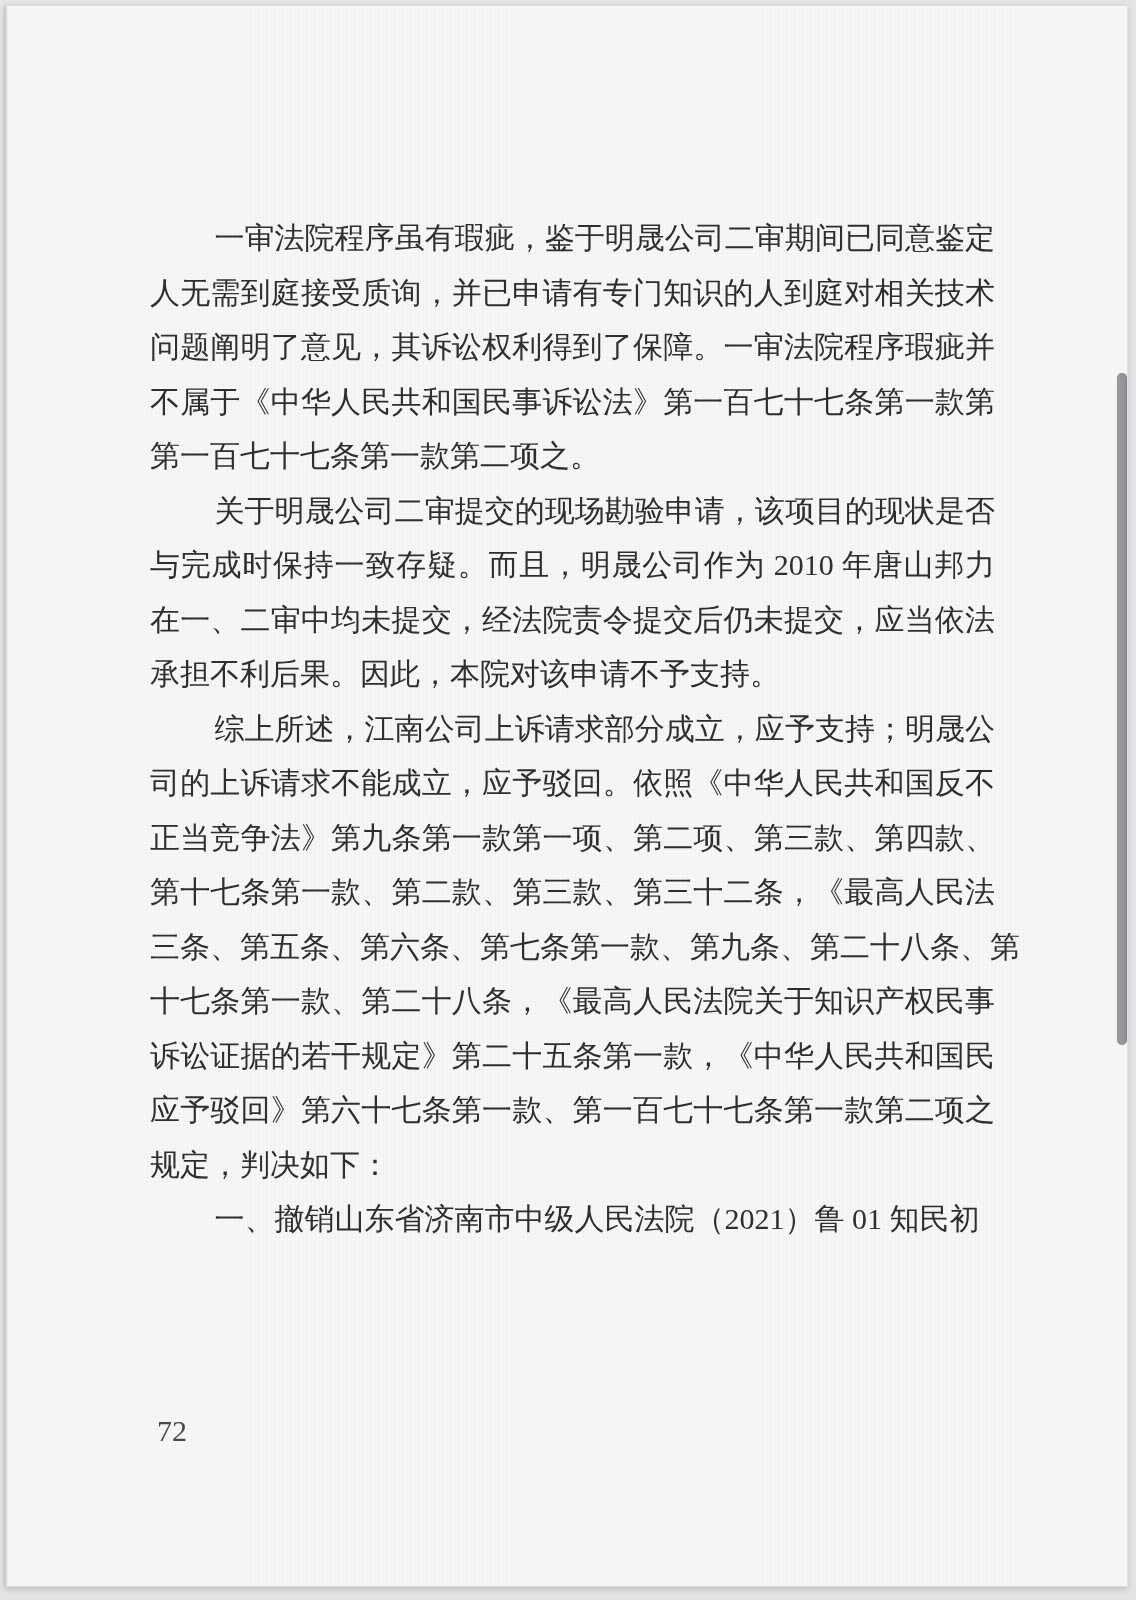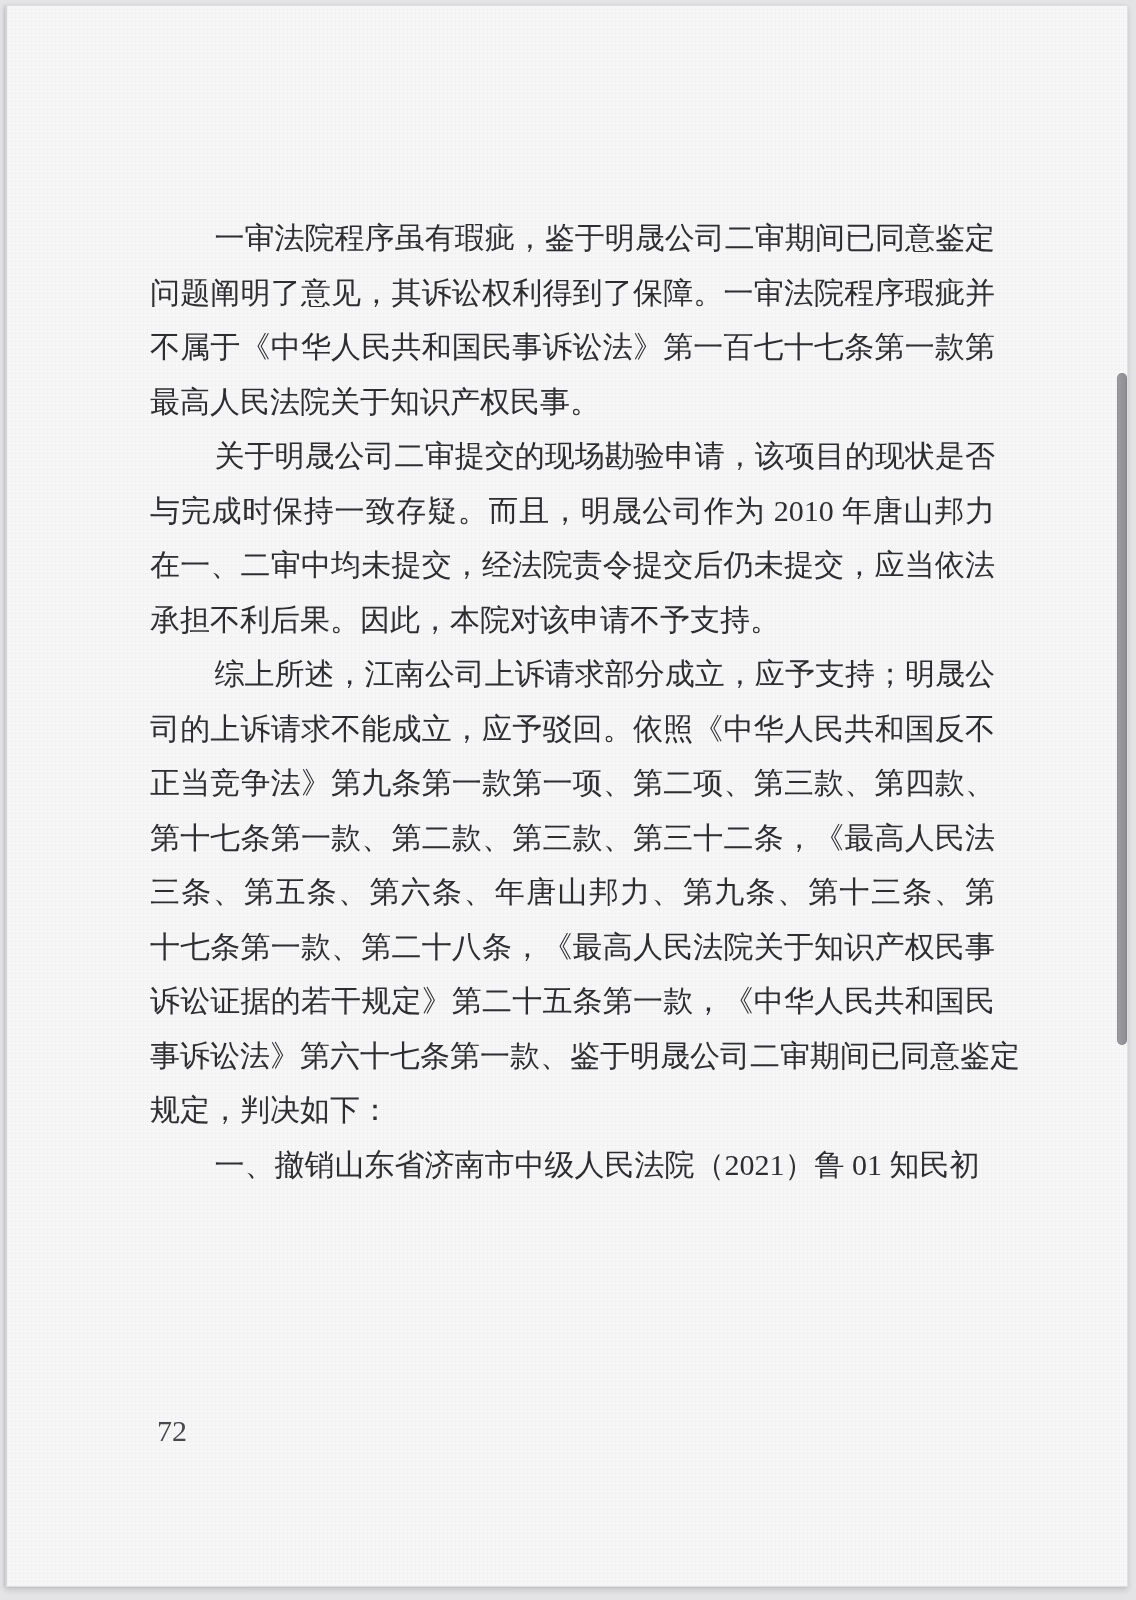--- a/index.html
+++ b/index.html
@@ -71,39 +71,40 @@
   }
 </style>
 </head>
 <body>
 
 <div class="viewer">
   <div class="page">
     <div class="text-body">
         <div class="para">
           <div class="line first">一审法院程序虽有瑕疵，鉴于明晟公司二审期间已同意鉴定</div>
+          <div class="line">人无需到庭接受质询，并已申请有专门知识的人到庭对相关技术</div>
           <div class="line">问题阐明了意见，其诉讼权利得到了保障。一审法院程序瑕疵并</div>
           <div class="line">不属于《中华人民共和国民事诉讼法》第一百七十七条第一款第</div>
-          <div class="line last">最高人民法院关于知识产权民事。</div>
+          <div class="line last">第一百七十七条第一款第二项之。</div>
         </div>
         <div class="para">
           <div class="line first">关于明晟公司二审提交的现场勘验申请，该项目的现状是否</div>
           <div class="line">与完成时保持一致存疑。而且，明晟公司作为 2010 年唐山邦力</div>
           <div class="line">在一、二审中均未提交，经法院责令提交后仍未提交，应当依法</div>
           <div class="line last">承担不利后果。因此，本院对该申请不予支持。</div>
         </div>
         <div class="para">
           <div class="line first">综上所述，江南公司上诉请求部分成立，应予支持；明晟公</div>
           <div class="line">司的上诉请求不能成立，应予驳回。依照《中华人民共和国反不</div>
           <div class="line">正当竞争法》第九条第一款第一项、第二项、第三款、第四款、</div>
           <div class="line">第十七条第一款、第二款、第三款、第三十二条，《最高人民法</div>
-          <div class="line">三条、第五条、第六条、年唐山邦力、第九条、第十三条、第</div>
+          <div class="line">三条、第五条、第六条、第七条第一款、第九条、第二十八条、第</div>
           <div class="line">十七条第一款、第二十八条，《最高人民法院关于知识产权民事</div>
           <div class="line">诉讼证据的若干规定》第二十五条第一款，《中华人民共和国民</div>
-          <div class="line">事诉讼法》第六十七条第一款、鉴于明晟公司二审期间已同意鉴定</div>
+          <div class="line">应予驳回》第六十七条第一款、第一百七十七条第一款第二项之</div>
           <div class="line last">规定，判决如下：</div>
         </div>
         <div class="para">
           <div class="line first last">一、撤销山东省济南市中级人民法院（2021）鲁 01 知民初</div>
         </div>
       </div>
     <div class="page-number">72</div>
   </div>
   <div class="scrollbar-thumb"></div>
 </div>

